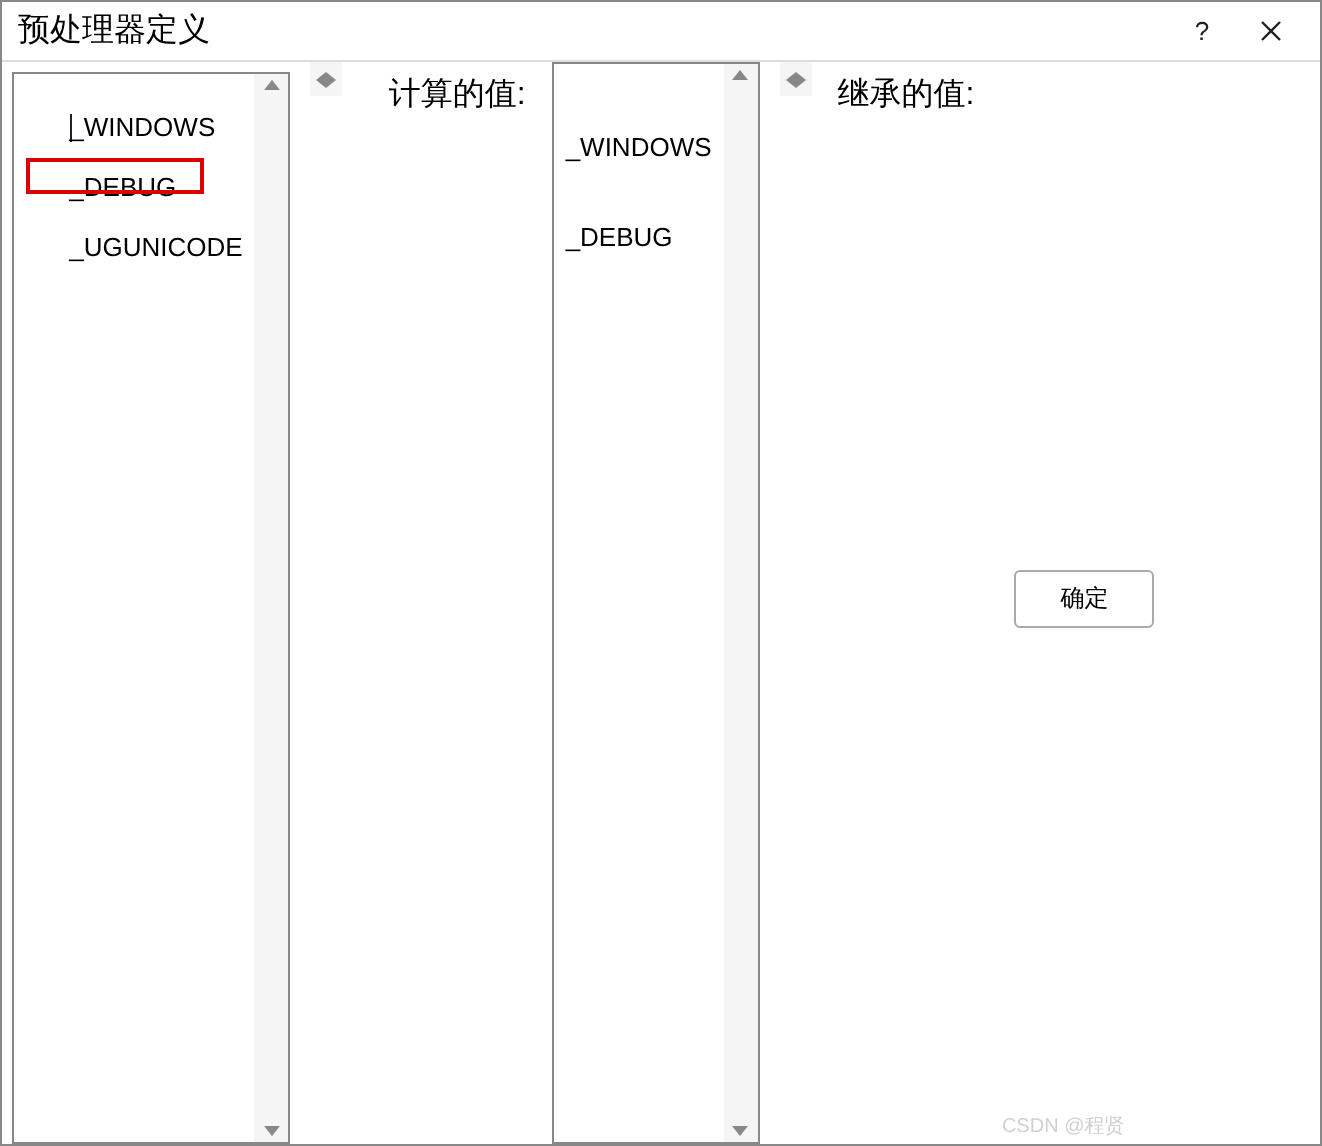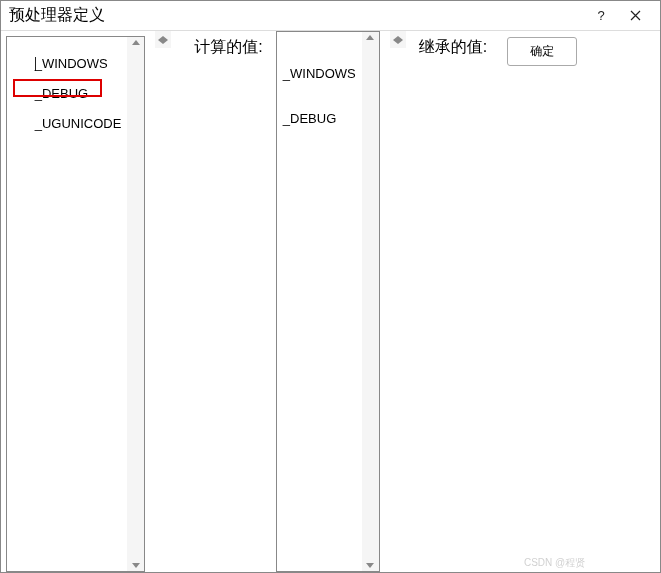--- a/index.html
+++ b/index.html
@@ -145,37 +145,37 @@
   .macro-btn {
     border: 1px solid #aaa;
     border-radius: 3px;
     padding: 5px 10px;
     background: #fff;
     font-size: 12px;
   }
   .bottom-row2 {
     display: flex;
     justify-content: flex-end;
-    align-items: flex-start;
+    align-items: center;
     gap: 10px;
     padding: 6px 12px 10px 12px;
     position: relative;
   }
   .btn {
     border: 1px solid #aaa;
     border-radius: 3px;
     padding: 5px 20px;
     background: #fff;
     font-size: 12px;
     min-width: 70px;
     text-align: center;
   }
   .watermark {
     position: absolute;
-    right: 4px;
+    right: 27px;
     bottom: 2px;
     font-size: 10px;
     color: rgba(120,120,120,0.35);
     pointer-events: none;
   }
   .caret-line { border-left: 1px solid #222; display: inline-block; height: 14px; vertical-align: text-bottom; margin-right: -1px; }
 </style>
 </head>
 <body>
 

